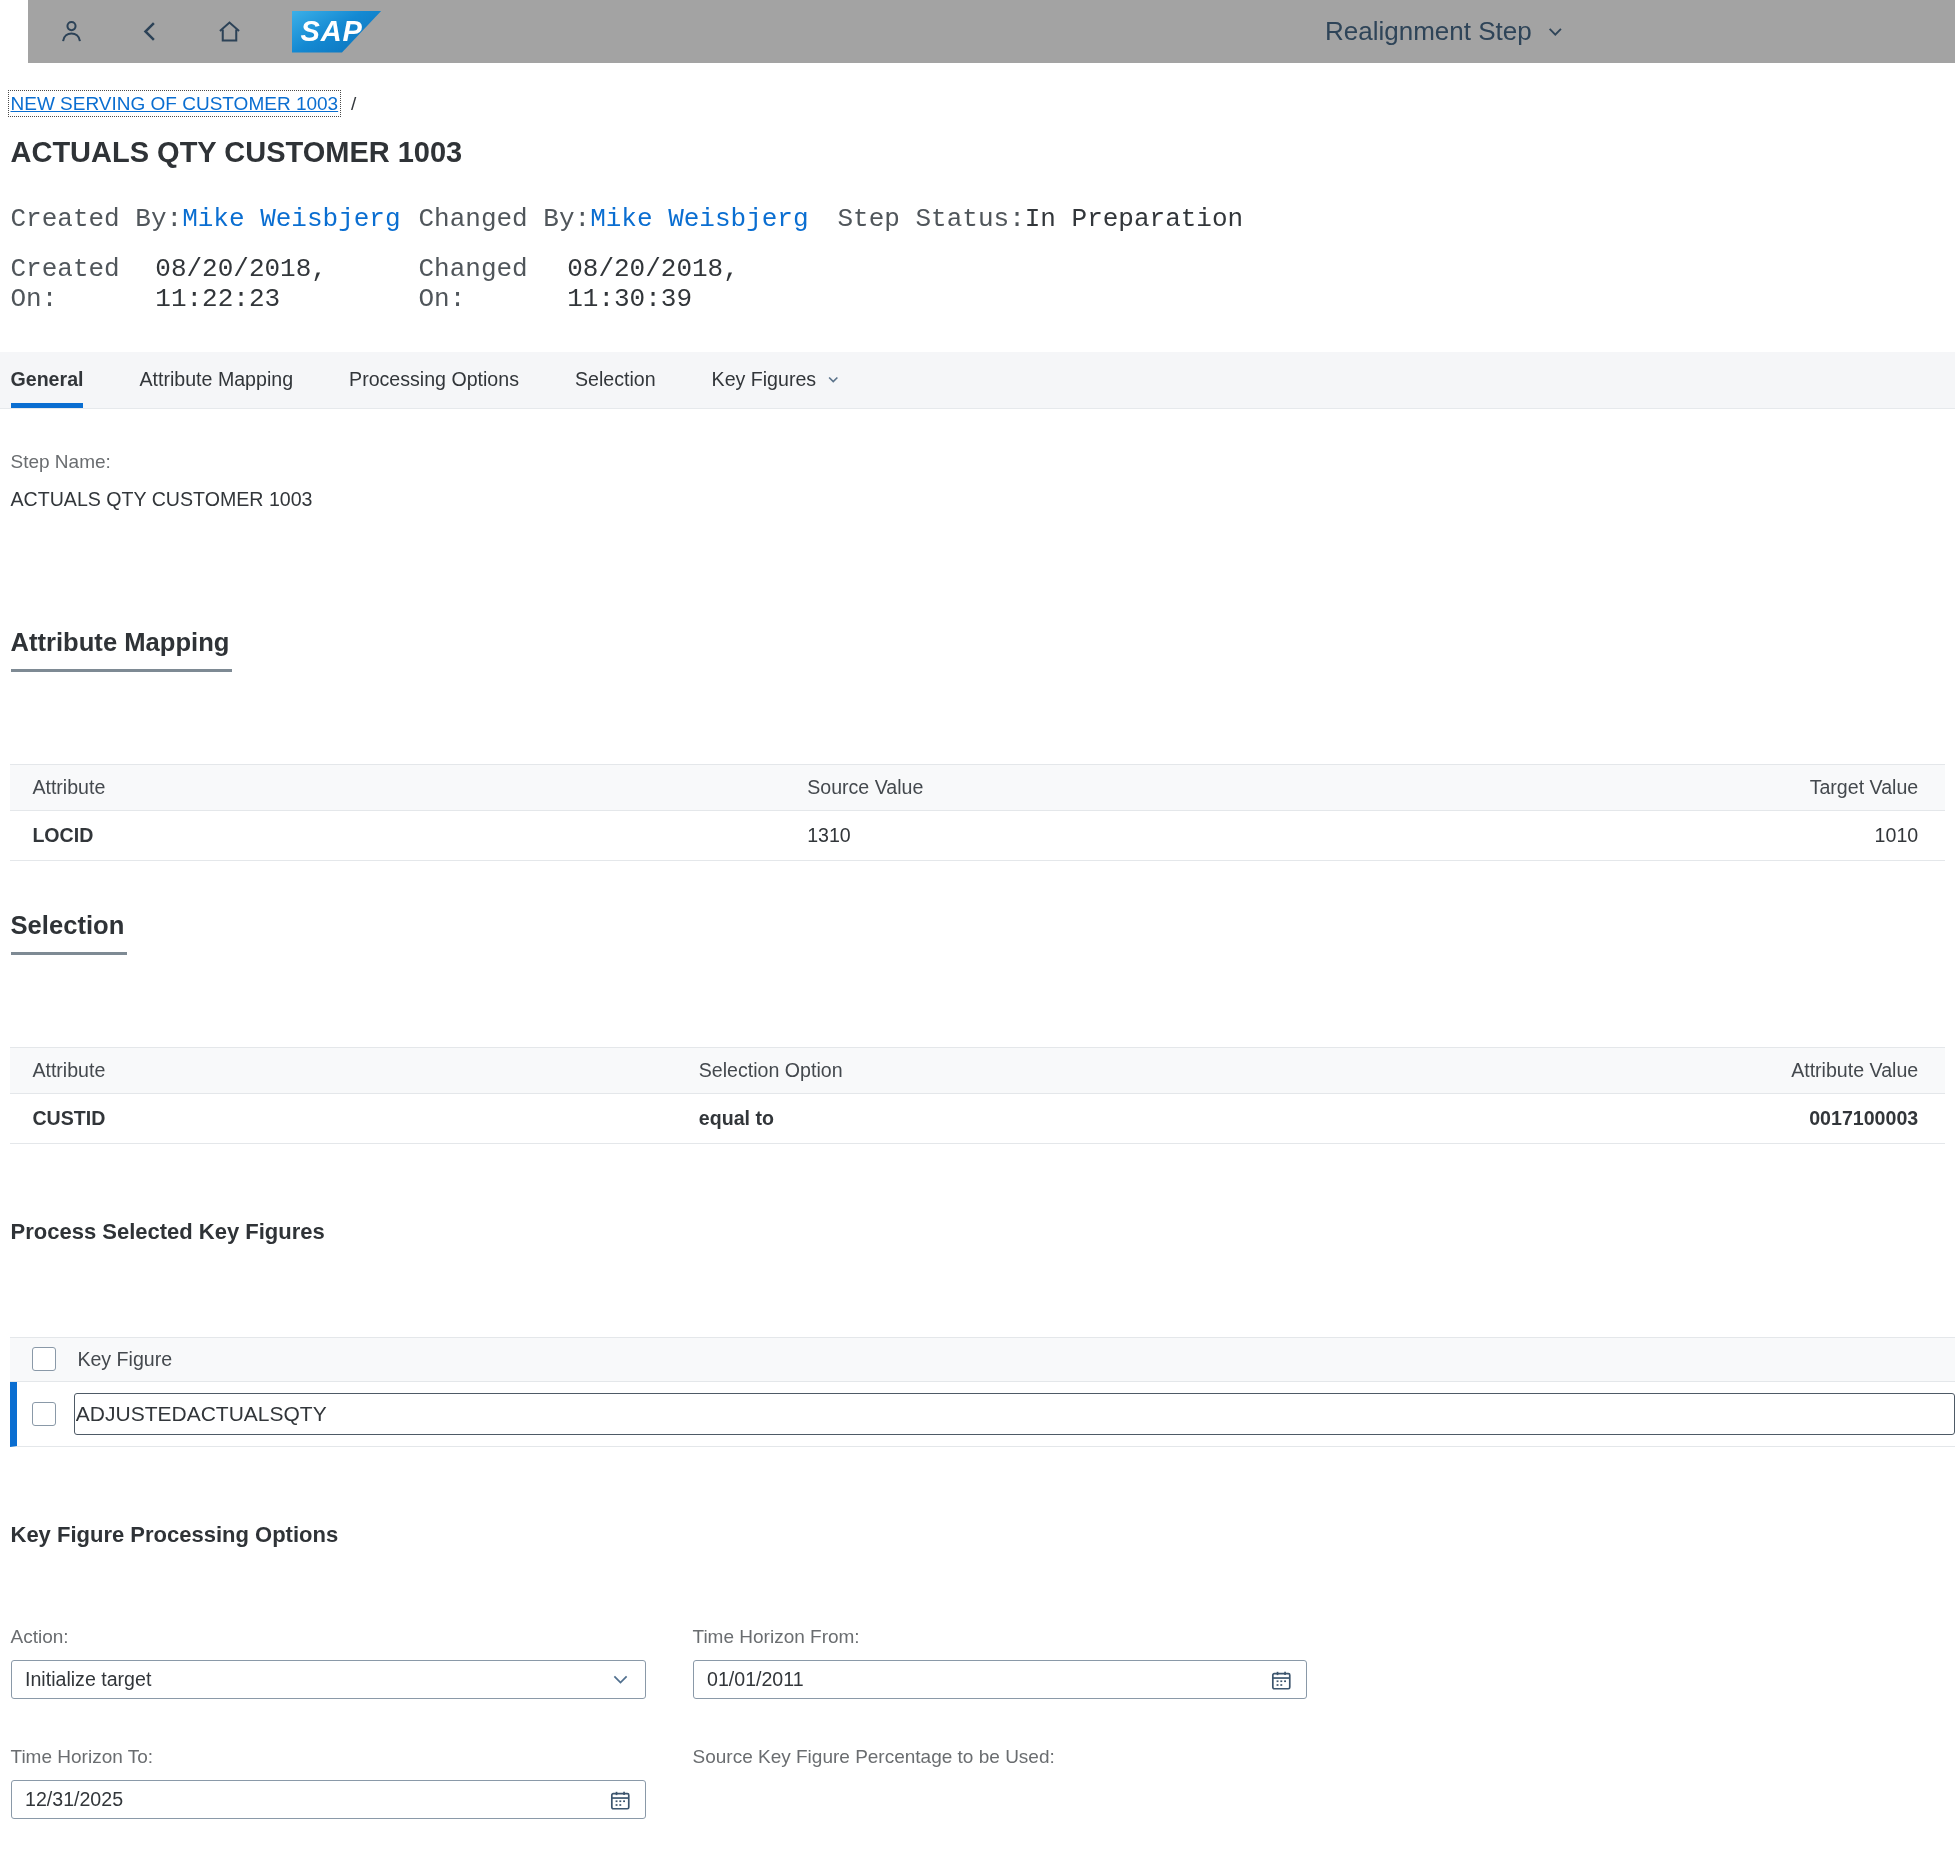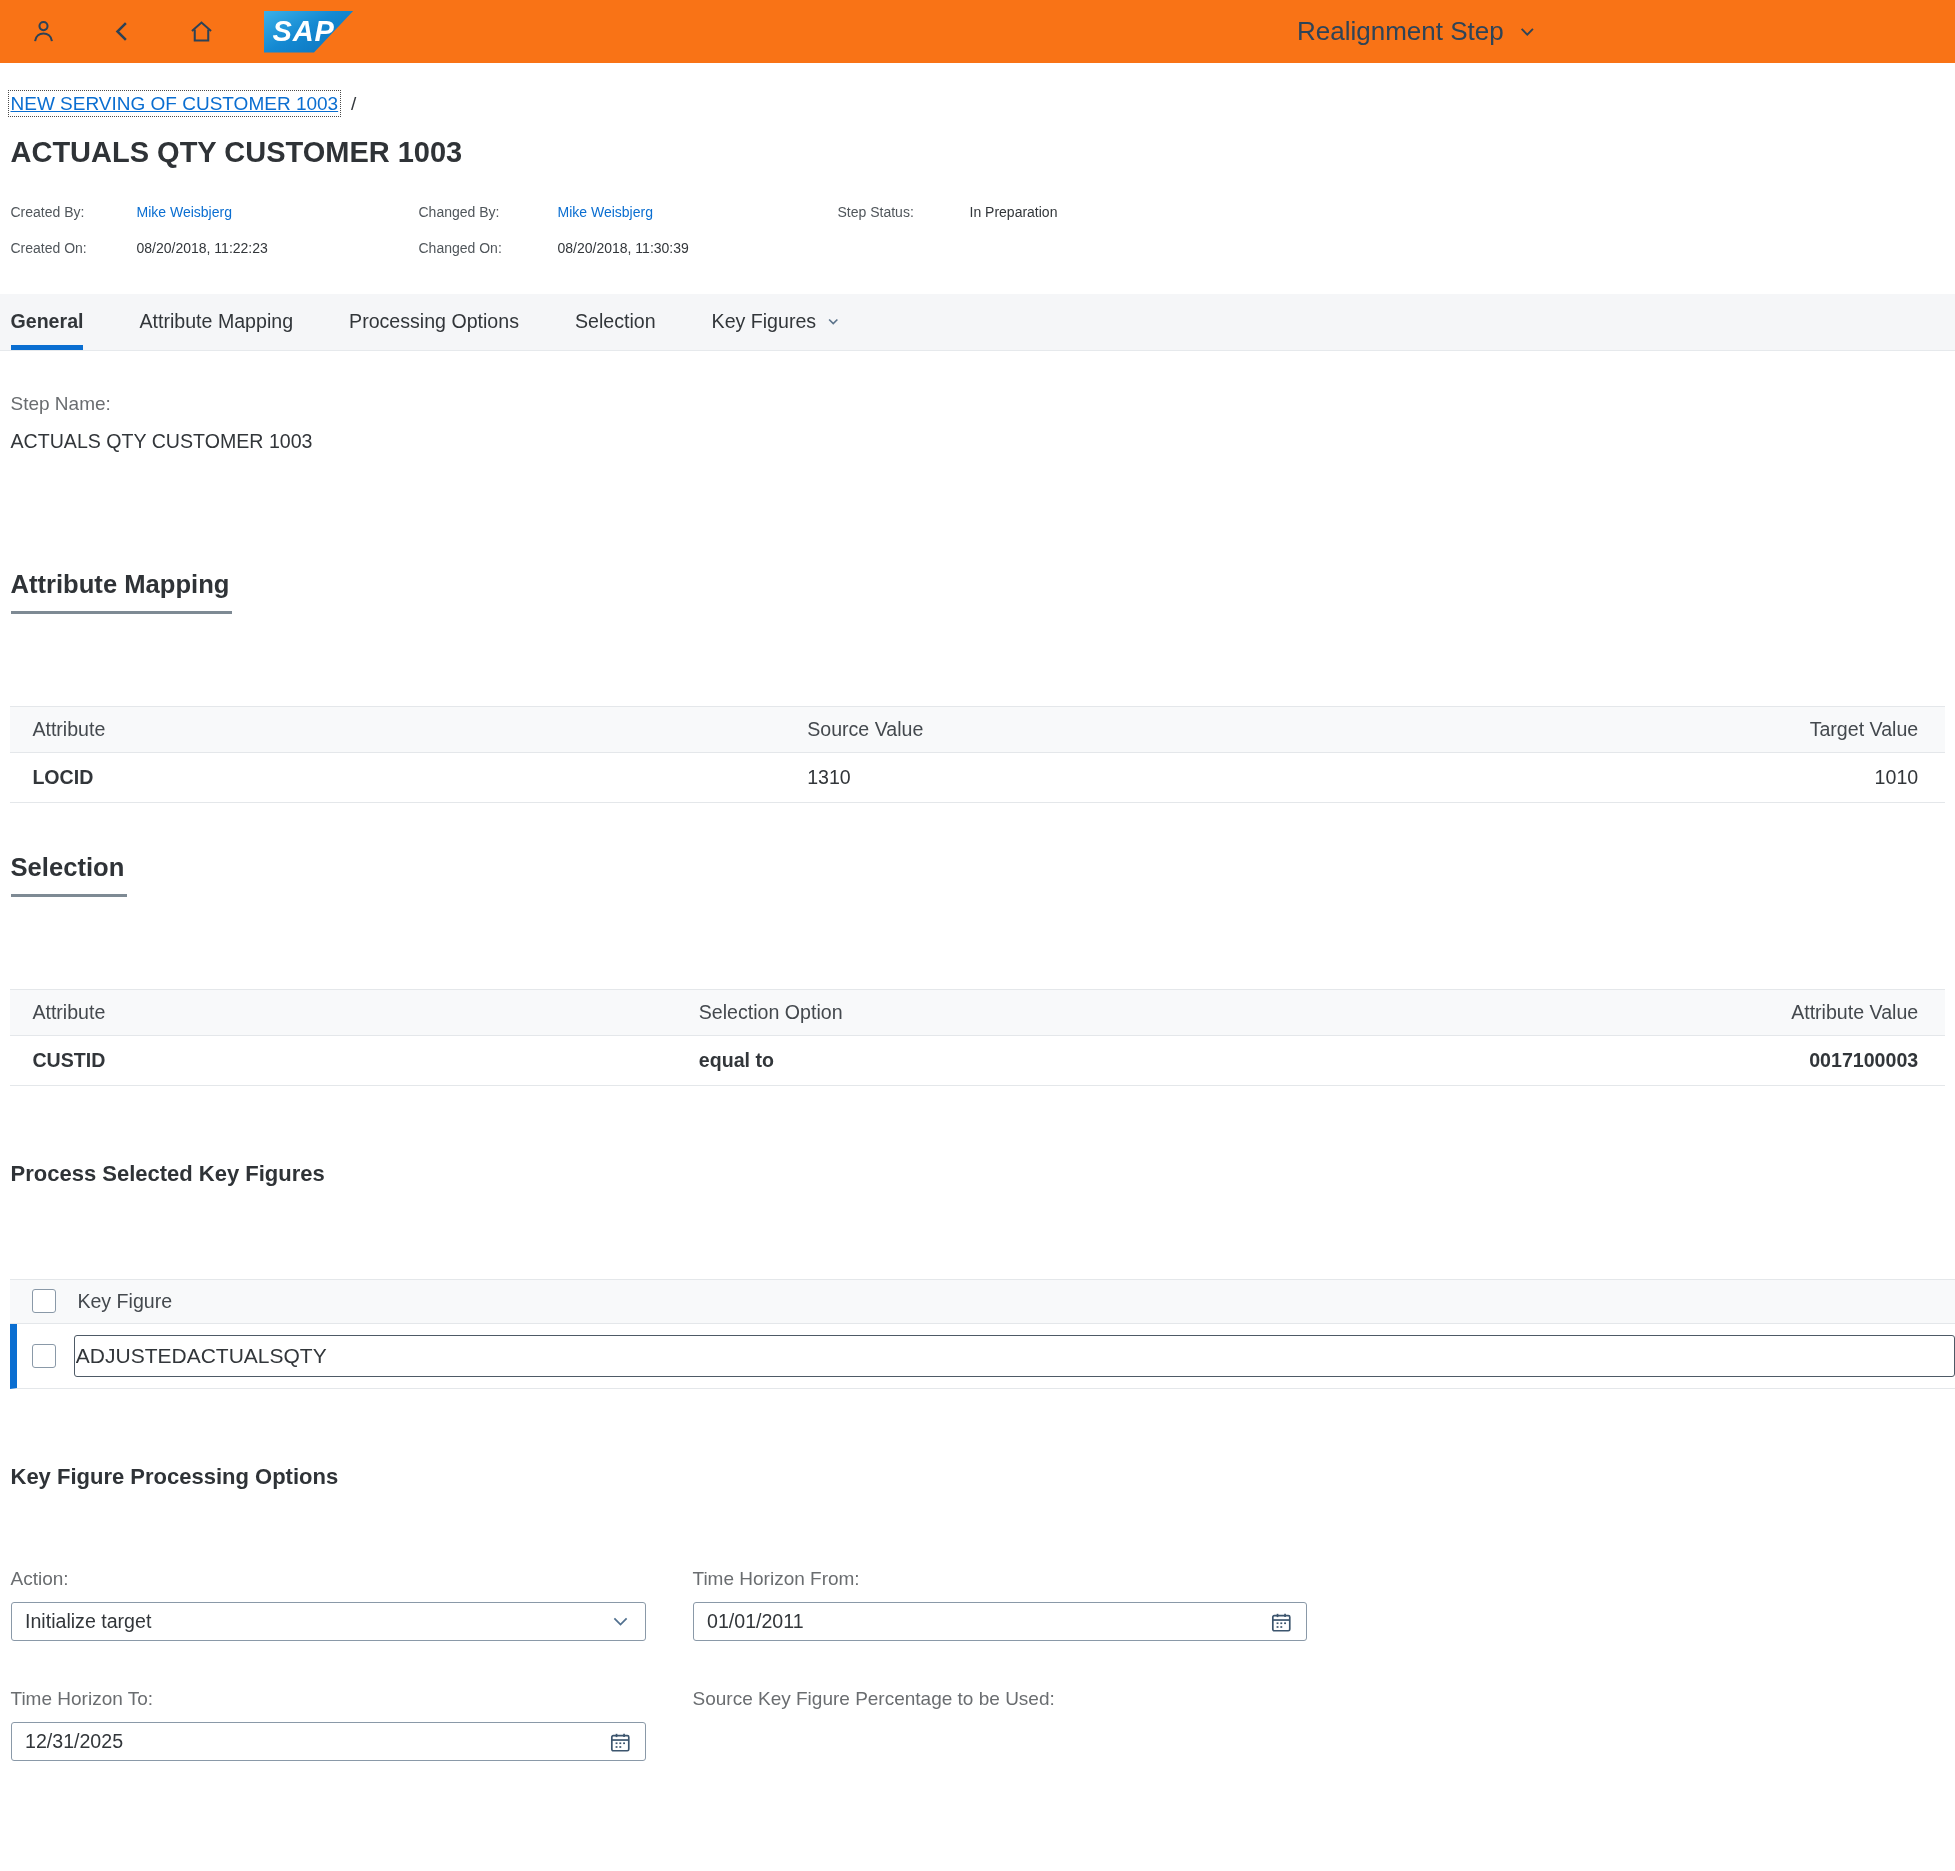--- a/index.html
+++ b/index.html
@@ -9,24 +9,25 @@
     background:#ffffff;
     color:#32363a;
     font-family:"Liberation Sans", "DejaVu Sans", sans-serif;
     overflow:hidden;
   }
 
   
   .shell {
     position:relative;
     height:63px;
-    background:#f97316;
+    background:#a3a3a3;
     display:flex;
     align-items:center;
     color:#2c4257;
+    margin-left:28px;
   }
   .shell-icon {
     width:35px; height:35px;
     display:flex; align-items:center; justify-content:center;
     cursor:pointer;
   }
   .shell-icon svg { width:27px; height:27px; }
   .icon-person { margin-left:25.6px; }
   .icon-back   { margin-left:44px; }
   .icon-home   { margin-left:44px; }
@@ -53,21 +54,21 @@
   .breadcrumb { margin:30px 0 0 10.5px; font-size:19px; color:#32363a; }
   .breadcrumb a {
     color:#0a6ed1; text-decoration:underline;
     outline:0.8px dotted #4a4a4a; outline-offset:2.3px;
     cursor:pointer;
   }
   .breadcrumb .sep { margin-left:7.5px; }
 
   .page-title { margin:21px 0 0 10.5px; font-size:29px; font-weight:bold; color:#2f3337; }
 
-  .meta { display:flex; margin:35px 0 0 10.5px; font-size:14px; }
+  .meta { display:flex; margin:35px 0 0 10.5px; font-size:26px;font-family:Liberation Mono, monospace; }
   .meta-col { display:flex; flex-direction:column; gap:19.6px; }
   .meta-col-1 { width:408px; }
   .meta-col-2 { width:419px; }
   .meta-row { display:flex; align-items:baseline; }
   .meta-label { color:#50565b; }
   .meta-col-1 .meta-label { min-width:126px; }
   .meta-col-2 .meta-label { min-width:139px; }
   .meta-col-3 .meta-label { min-width:132px; }
   .meta-link { color:#0a6ed1; cursor:pointer; }
   .meta-value { color:#32363a; }

